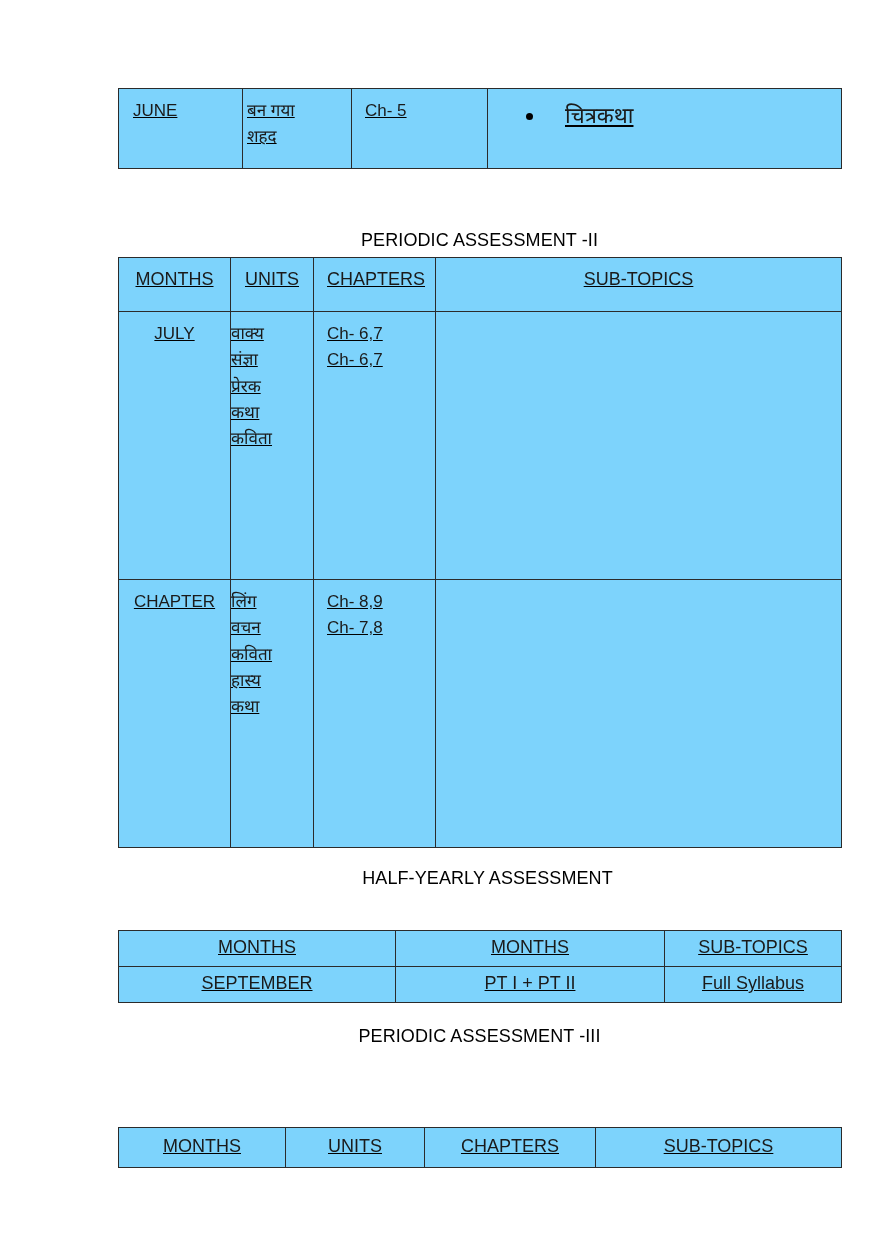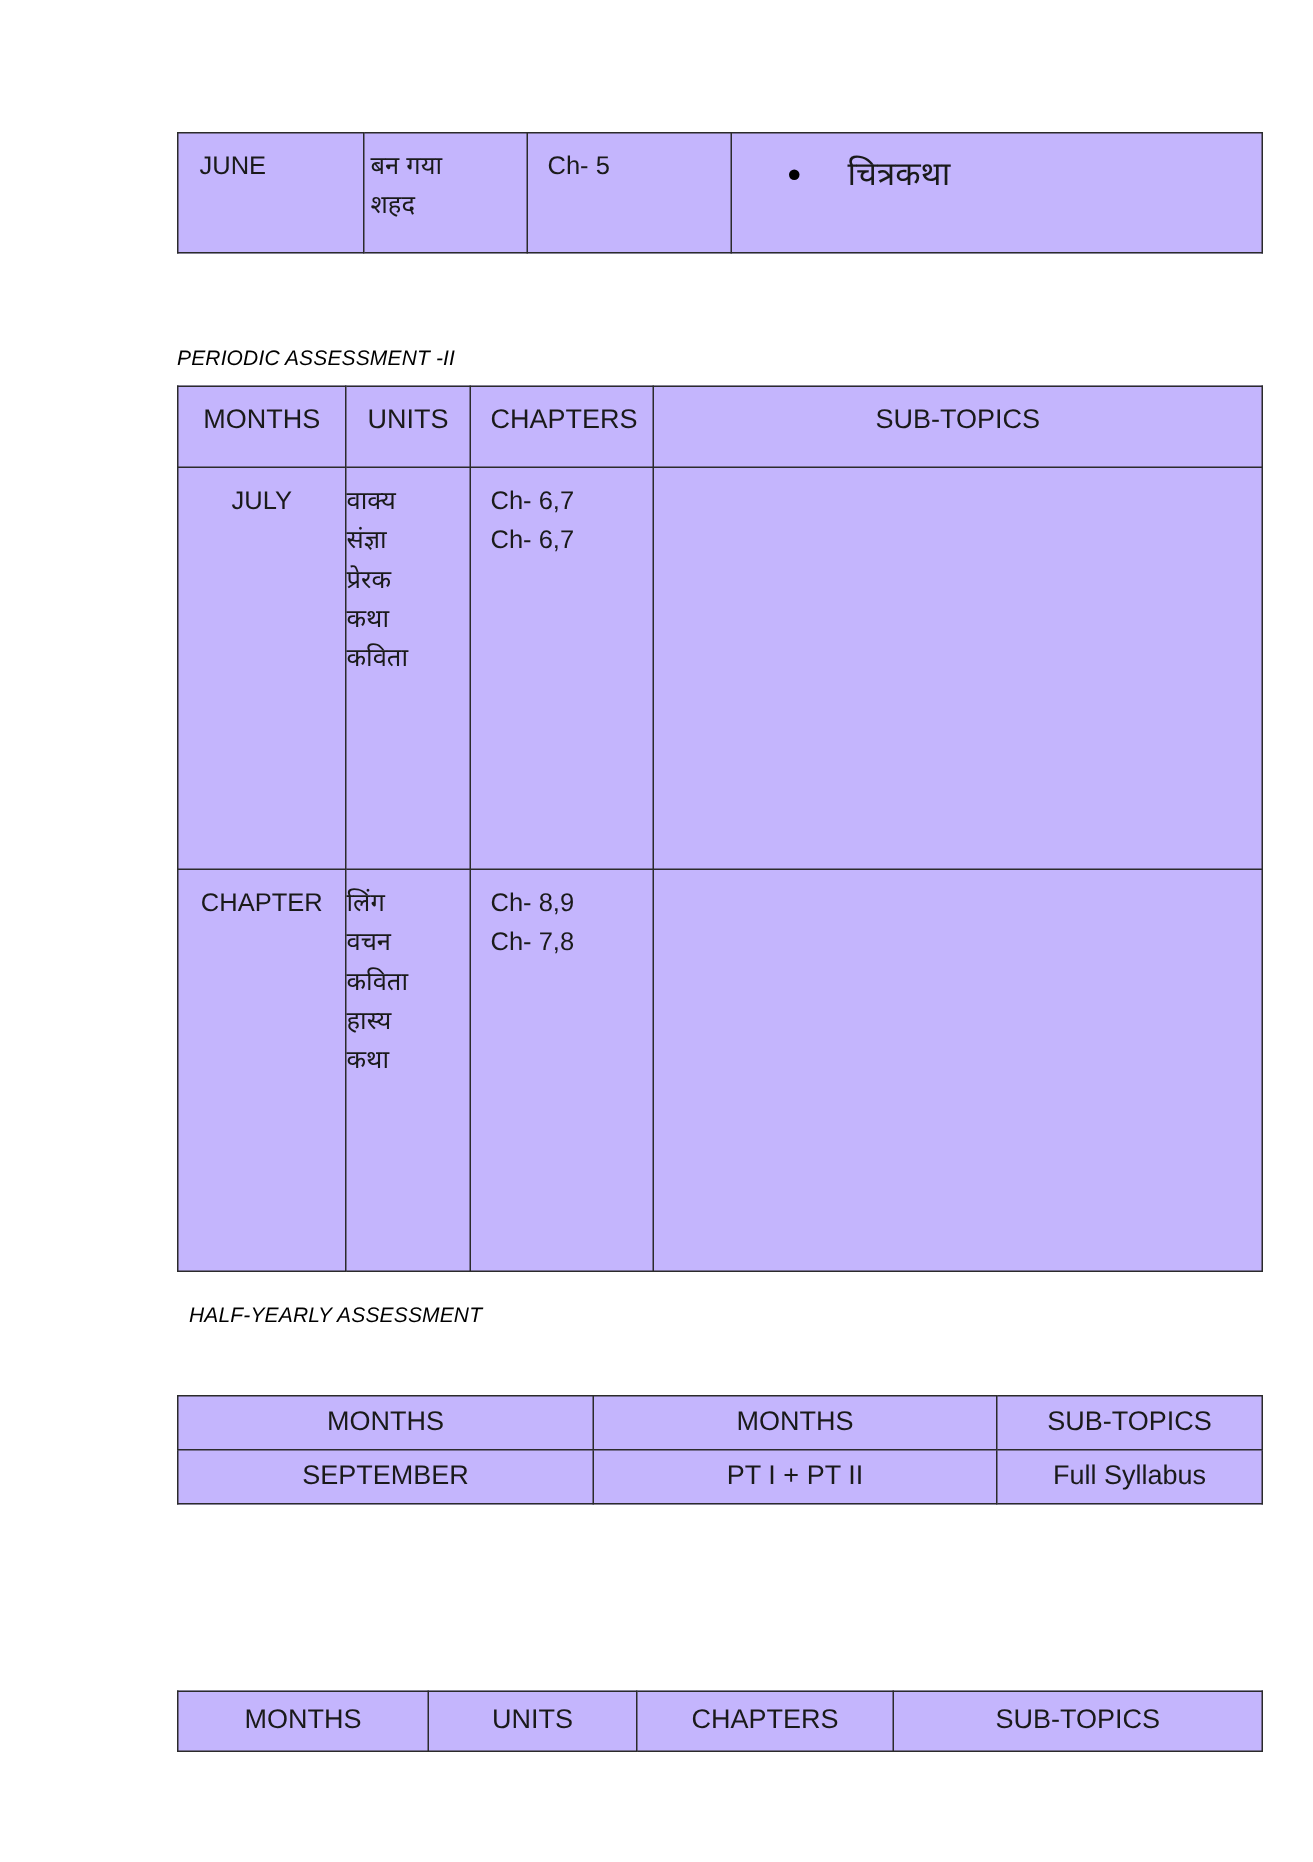--- a/index.html
+++ b/index.html
@@ -21,21 +21,22 @@
     position: relative;
     width: 875px;
     height: 1241px;
   }
 
   
   table.doc-table {
     position: absolute;
     border-collapse: collapse;
     table-layout: fixed;
-    background: #c4b5fd;
+    background: #7dd3fc;
+    text-decoration: underline;
   }
   table.doc-table td,
   table.doc-table th {
     border: 1px solid #2b2b2b;
     padding: 0;
     vertical-align: top;
     font-weight: normal;
     font-size: 17px;
     line-height: 1.55;
     color: #1a1a1a;
@@ -53,25 +54,25 @@
   }
   #table-june .cell-month   { padding-left: 14px; }
   #table-june .cell-unit    { padding-left: 4px; }
   #table-june .cell-chapter { padding-left: 13px; }
   #table-june .cell-sub     { padding-left: 0; }
 
   
   .section-title {
     position: absolute;
     width: 723px;
-    font-size: 14px;
+    text-align: center;
+    font-size: 18px;
     letter-spacing: 0.1px;
     color: #000000;
     font-weight: normal;
-    font-style: italic;
   }
   #title-pa2 { left: 118px; top: 230px; }
   #title-half { left: 126px; top: 868px; }
   #title-pa3 { left: 118px; top: 1026px; }
 
   
   #table-pa2 {
     left: 118px;
     top: 257px;
     width: 723px;
@@ -318,20 +319,21 @@
     </thead>
     <tbody>
       <tr>
         <td>SEPTEMBER</td>
         <td>PT I + PT II</td>
         <td>Full Syllabus</td>
       </tr>
     </tbody>
   </table>
 
+  <div class="section-title" id="title-pa3">PERIODIC ASSESSMENT -III</div>
 
   <table class="doc-table" id="table-pa3">
     <colgroup>
       <col style="width:167px">
       <col style="width:139px">
       <col style="width:171px">
       <col style="width:246px">
     </colgroup>
     <thead>
       <tr>

